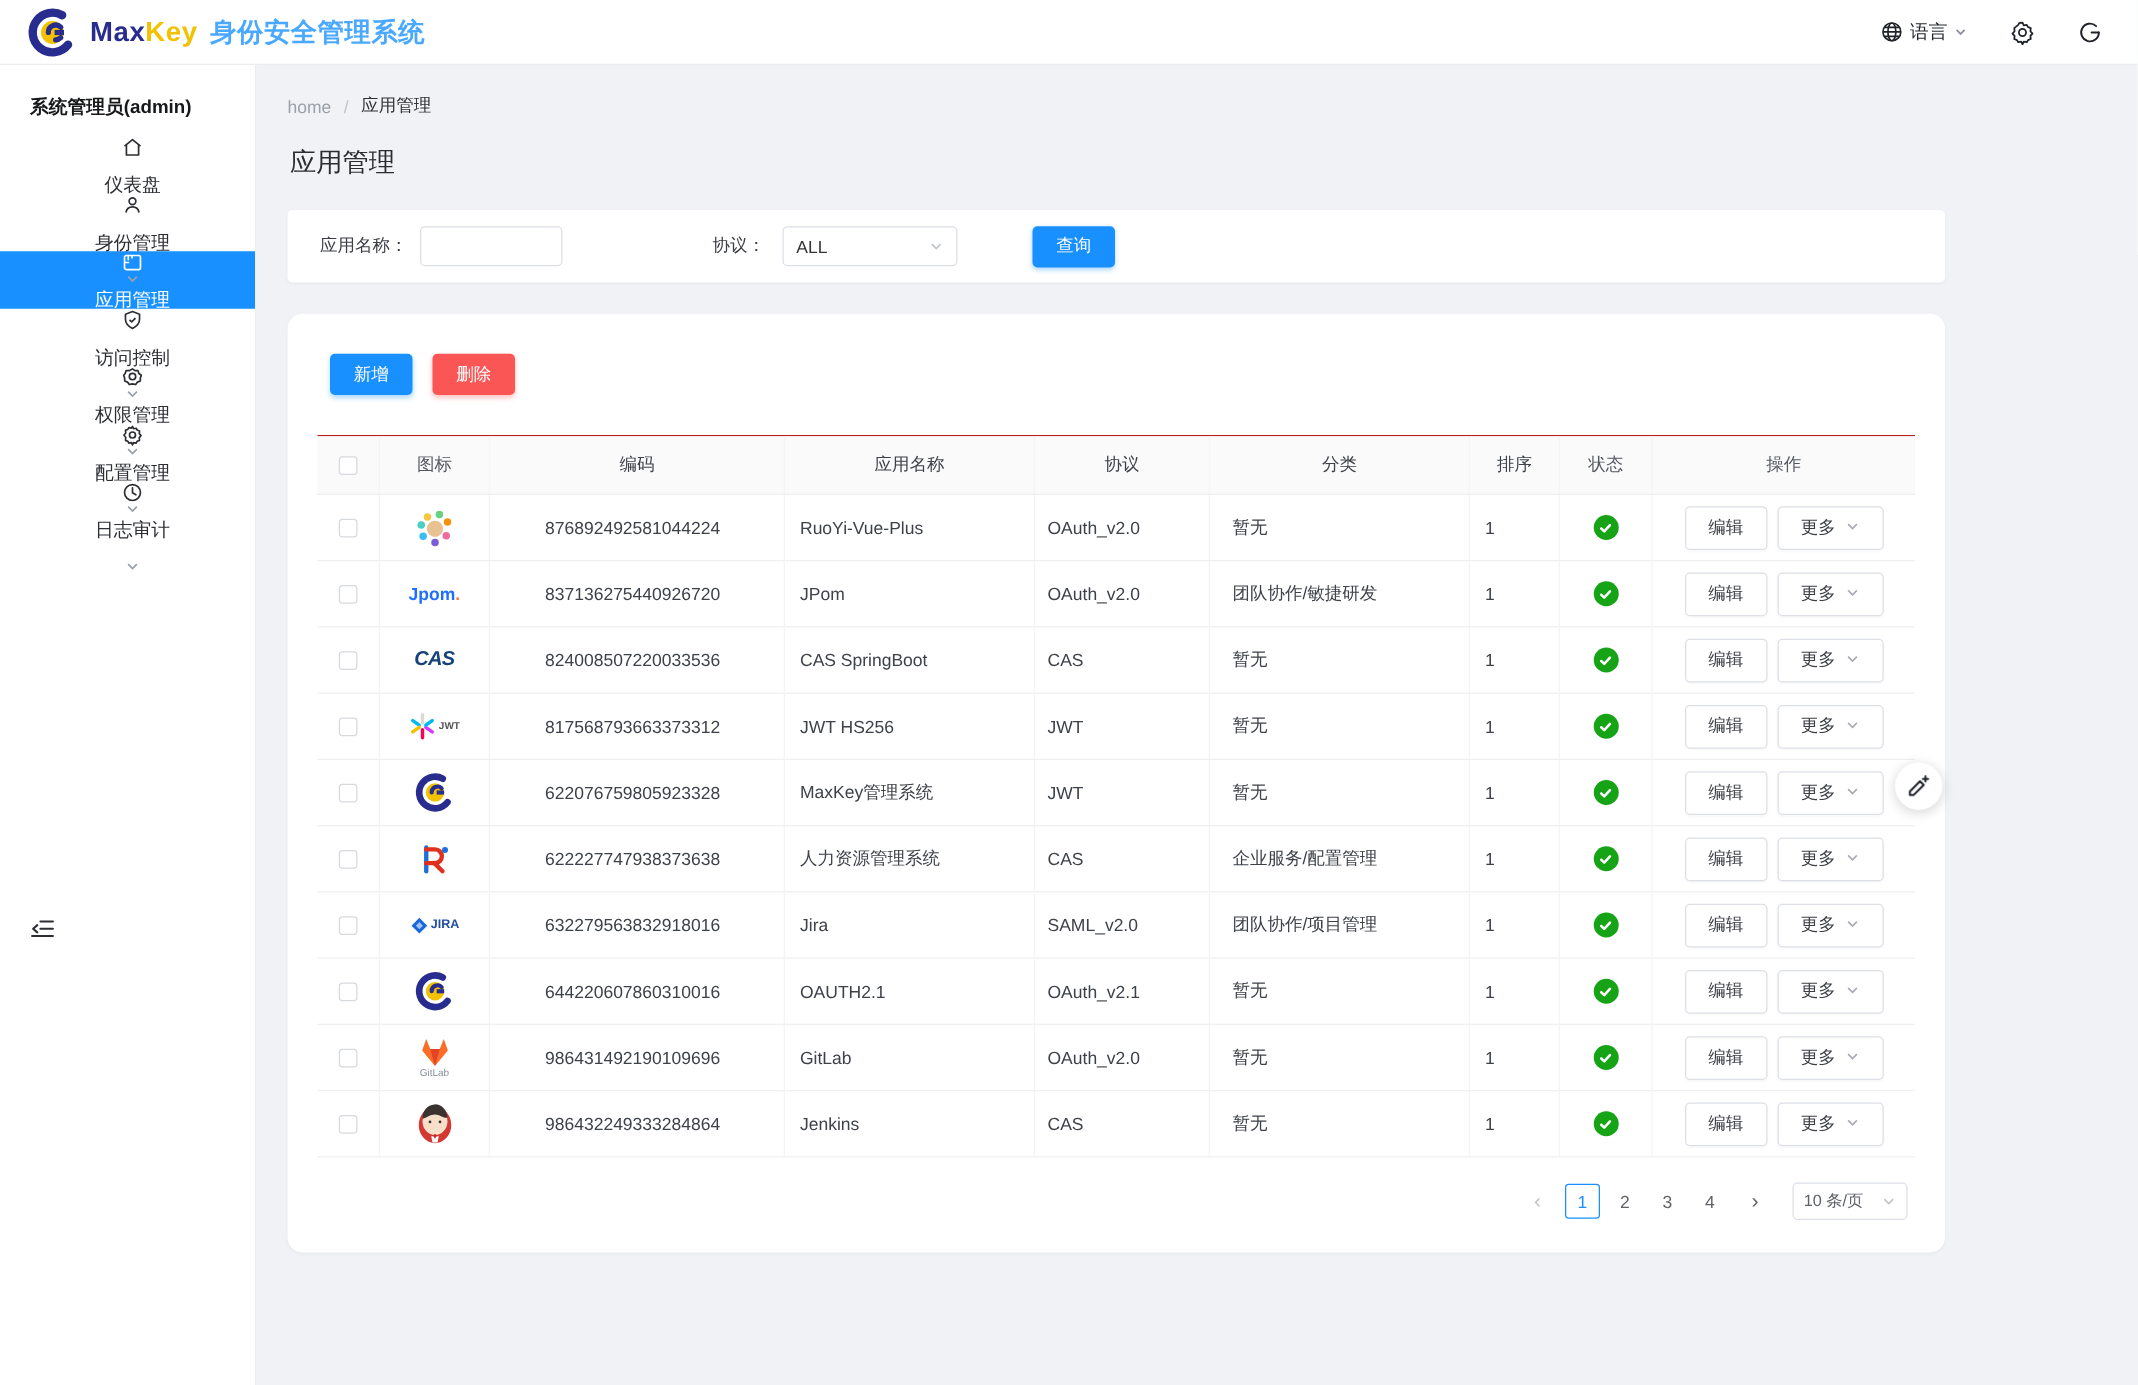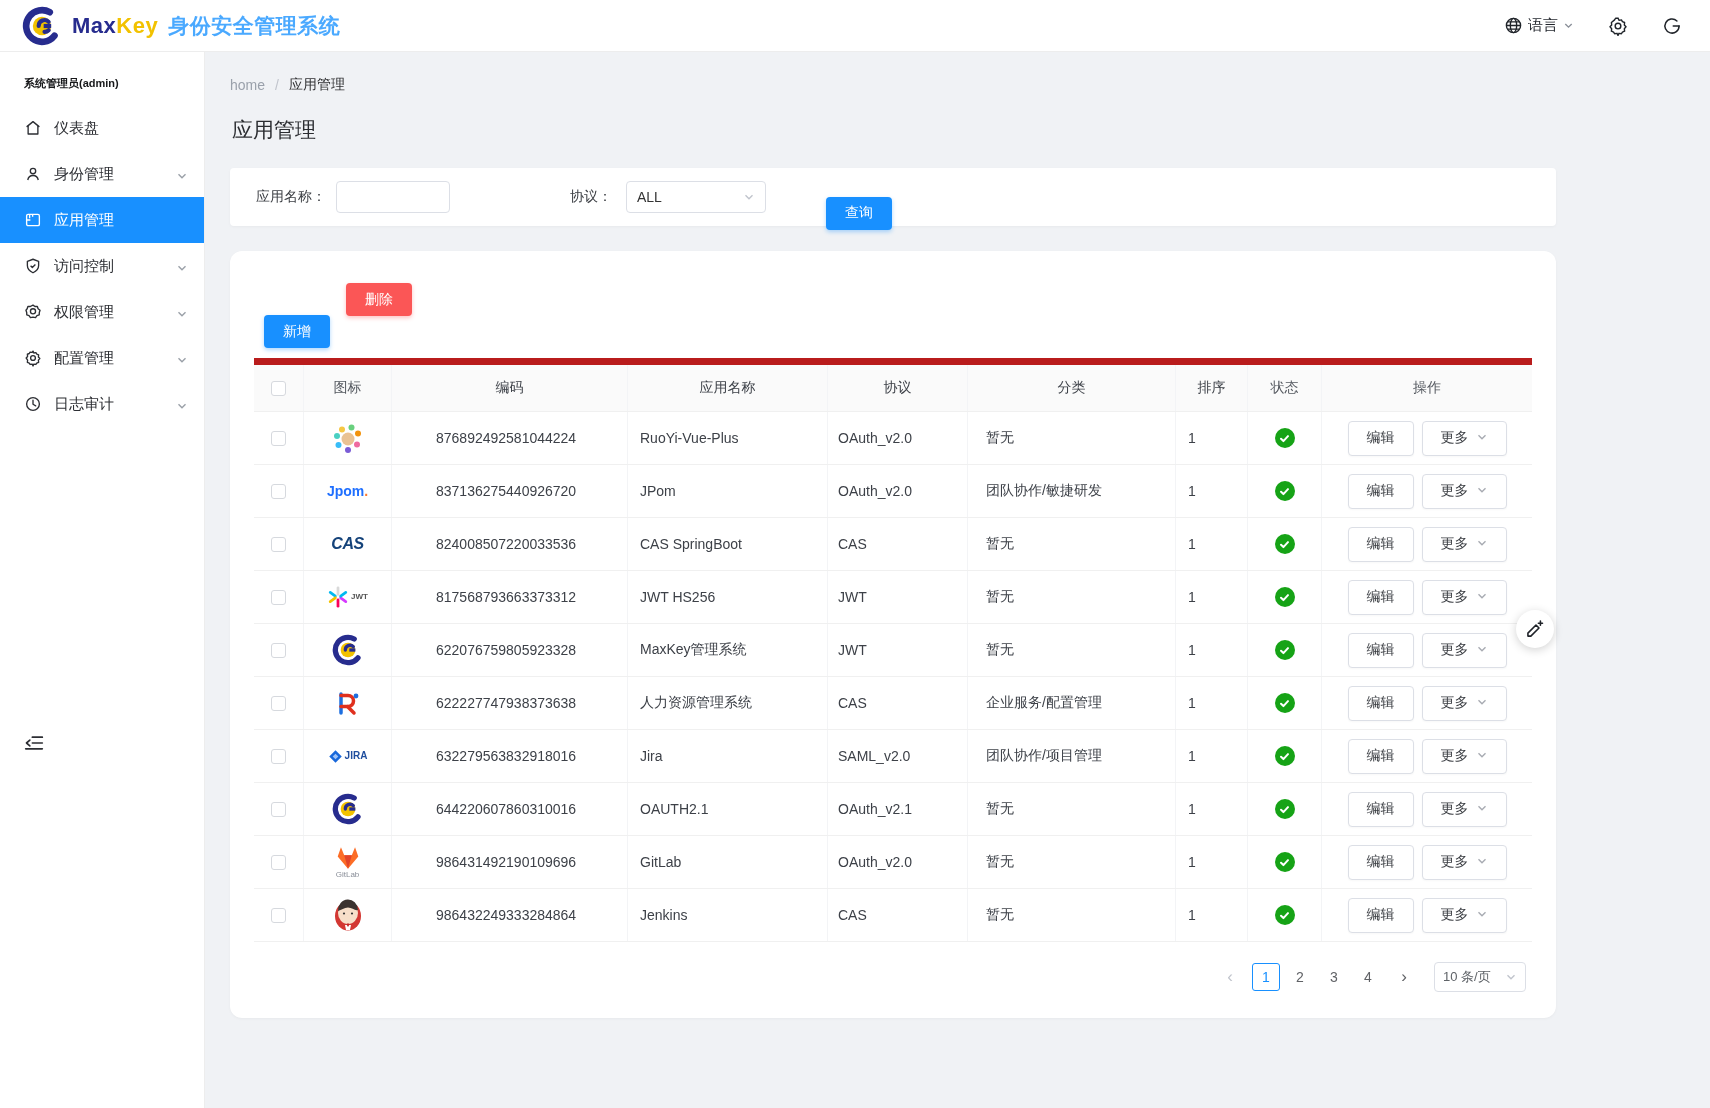--- a/index.html
+++ b/index.html
@@ -19,23 +19,23 @@
   .brand-text{font-size:22px;font-weight:bold;letter-spacing:.5px;display:flex;align-items:baseline;}
   .brand-max{color:var(--brand-navy);}
   .brand-key{color:var(--brand-gold);}
   .brand-sub{color:var(--brand-blue);font-size:21px;font-weight:bold;margin-left:10px;}
   .top-actions{display:flex;align-items:center;gap:34px;color:#1f2329;}
   .lang{display:flex;align-items:center;gap:5px;font-size:15px;cursor:pointer;text-align:center;}
   .icon16 svg{display:block;}
 
   
   .sidebar{position:absolute;left:0;top:52px;bottom:0;width:205px;background:#fff;border-right:1px solid #ededed;}
-  .side-user{font-size:11px;font-weight:bold;color:#17181a;padding:24px 0 10px 24px;}
+  .side-user{font-size:15px;font-weight:bold;color:#17181a;padding:24px 0 10px 24px;}
   .menu{margin-top:4px;}
-  .menu-item{height:46px;display:flex;align-items:center;gap:12px;padding:0 16px 0 24px;font-size:15px;color:#2c2e33;cursor:pointer;}
+  .menu-item{height:46px;display:flex;align-items:center;gap:12px;padding:0 16px 0 24px;font-size:15px;color:#2c2e33;cursor:pointer;flex-direction:column;}
   .menu-item .mi-ico{width:18px;height:18px;flex:none;color:#2c2e33;}
   .menu-item .mi-ico svg{display:block;width:18px;height:18px;}
   .menu-item .mi-label{flex:1;}
   .menu-item .mi-chev{color:#9aa0a8;width:12px;height:12px;}
   .menu-item.active{background:var(--primary);color:#fff;}
   .menu-item.active .mi-ico{color:#fff;}
   .fold-btn{position:absolute;left:24px;top:682px;width:20px;height:18px;cursor:pointer;color:#2c2e33;}
 
   
   .main{position:absolute;left:205px;top:52px;right:0;bottom:0;overflow:hidden;padding:24px 154px 24px 25px;}
@@ -47,28 +47,28 @@
 
   .card{background:#fff;border-radius:4px;box-shadow:0 1px 3px rgba(0,0,0,.04);}
   .filter-card{height:58px;display:flex;align-items:center;padding:0 26px;gap:10px;}
   .f-label{font-size:14px;color:#3b3e43;}
   .f-input{width:114px;height:32px;border:1px solid var(--border);border-radius:4px;outline:none;padding:0 8px;font-size:14px;font-family:inherit;}
   .f-select{width:140px;height:32px;border:1px solid var(--border);border-radius:4px;display:flex;align-items:center;justify-content:space-between;
     padding:0 10px;font-size:14px;color:#333;margin-left:4px;cursor:pointer;background:#fff;}
   .f-select .chev{color:#c0c4cc;}
   .gap-proto{margin-left:110px;}
   .btn{border:none;border-radius:4px;font-size:14px;font-family:inherit;cursor:pointer;display:inline-flex;align-items:center;justify-content:center;}
-  .btn-primary{background:var(--primary);color:#fff;height:33px;padding:0 19px;box-shadow:0 2px 4px rgba(24,144,255,.35);margin-top:32px;}
+  .btn-primary{background:var(--primary);color:#fff;height:33px;padding:0 19px;box-shadow:0 2px 4px rgba(24,144,255,.35);}
   .btn-search{margin-left:50px;}
   .btn-danger{background:var(--danger);color:#fff;height:33px;padding:0 19px;box-shadow:0 2px 4px rgba(250,86,86,.35);}
 
   .table-card{margin-top:25px;padding:32px 24px 26px;border-radius:12px;}
   .tc-actions{display:flex;gap:16px;margin-left:10px;}
 
-  .tbl{margin-top:10px;border-top:7px solid #b91c1c;font-size:14px;}
+  .tbl{margin-top:32px;border-top:1px solid #b91c1c;font-size:14px;}
   .tr{display:flex;align-items:stretch;border-bottom:1px solid var(--line);}
   .tr.head{background:#fafafa;color:#54585f;}
   .cell{display:flex;align-items:center;border-right:1px solid #f3f4f6;min-height:52px;padding:4px 0;}
   .tr .cell:last-child{border-right:none;}
   .tr.head .cell{justify-content:center;min-height:46px;font-weight:400;}
   .c-check{width:50px;justify-content:center;}
   .c-icon{width:88px;justify-content:center;}
   .c-code{width:236px;padding-left:44px;color:#3d4148;}
   .c-name{width:200px;padding-left:12px;color:#3d4148;}
   .c-proto{width:140px;padding-left:10px;color:#3d4148;}

